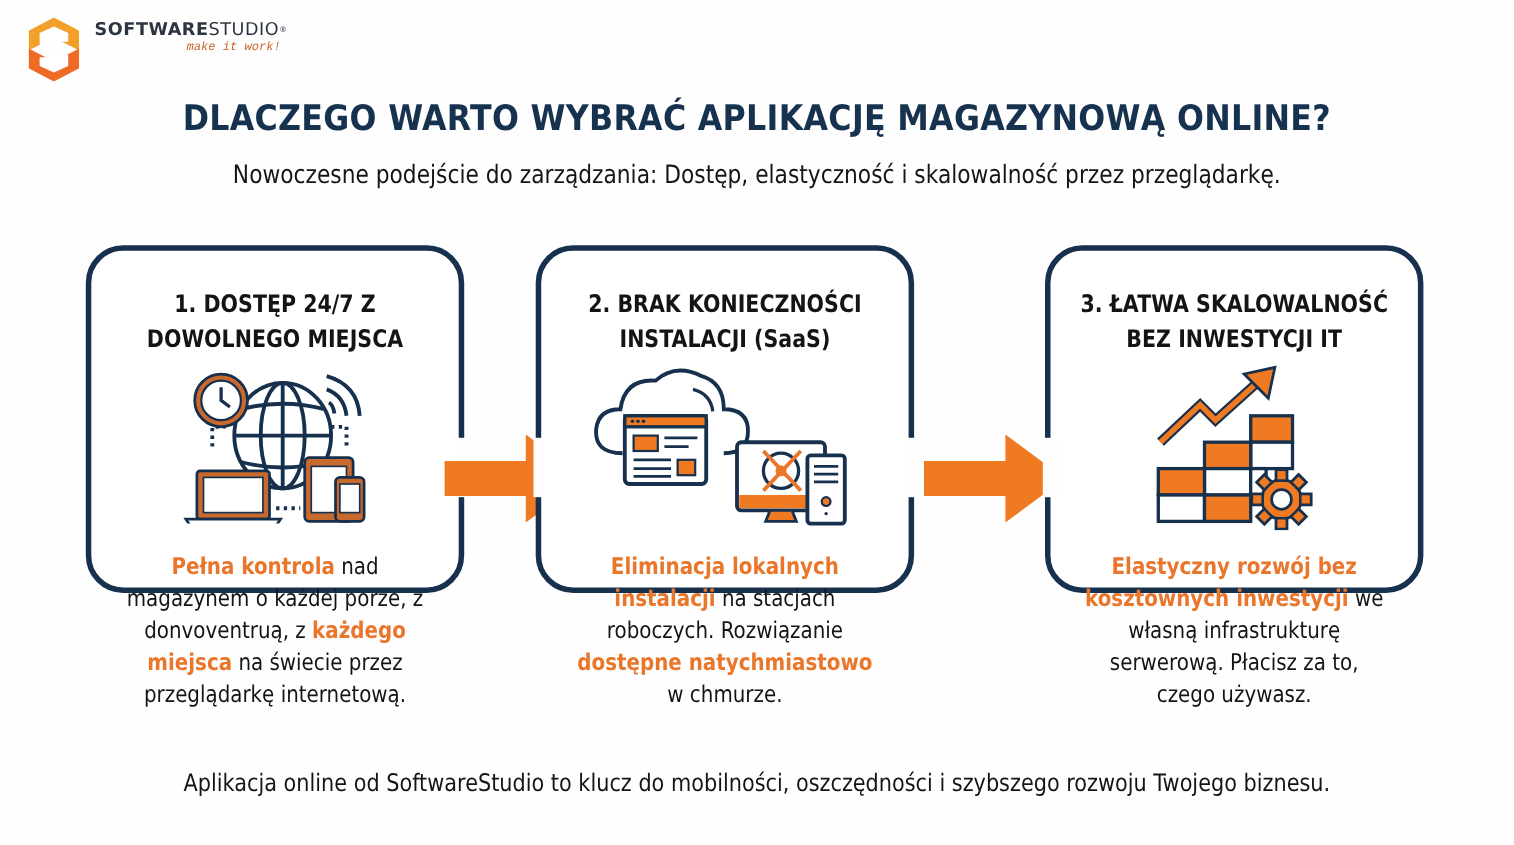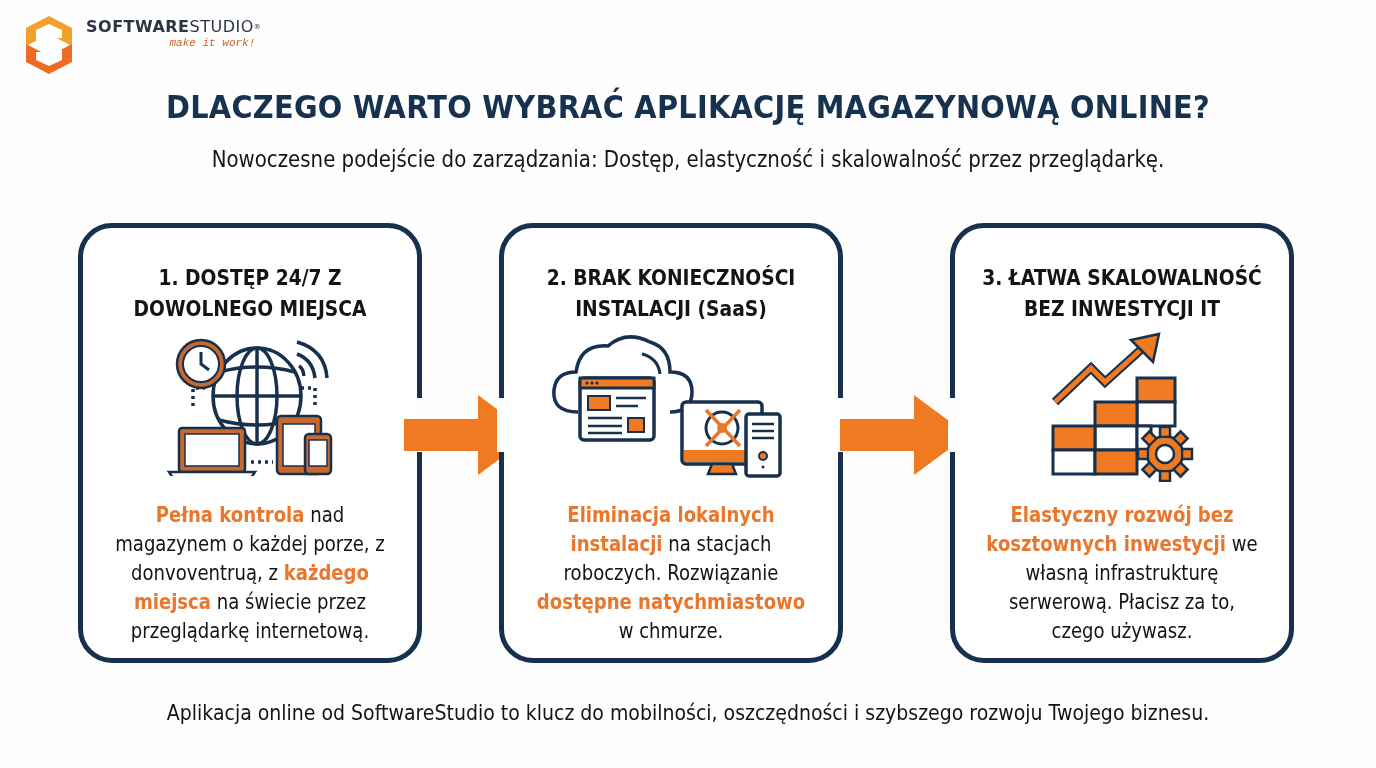--- a/index.html
+++ b/index.html
@@ -15,24 +15,24 @@
   .logo-name sup { font-size: 7px; vertical-align: top; }
   .logo-tag { font-family: Liberation Mono, monospace; font-style: italic; font-size: 11px; color: #c8642a; text-align: right; margin-right: 6px; line-height: 14px; }
 
   .title { position: absolute; left: 0; top: 88px; width: 1376px; text-align: center;
     font-family: "DejaVu Sans", sans-serif; font-weight: bold; font-size: 32px; color: #16324f;
     letter-spacing: 0.3px; transform: scaleX(0.9); transform-origin: center; white-space: nowrap; }
   .subtitle { position: absolute; left: 0; top: 146px; width: 1376px; text-align: center;
     font-family: "DejaVu Sans", sans-serif; font-size: 23px; color: #151515;
     transform: scaleX(0.86); transform-origin: center; white-space: nowrap; }
 
-  .card { position: absolute; top: 223px; width: 344px; height: 440px;
+  .card { position: absolute; top: 223px; width: 344px; height: 316px;
     border: 5px solid #17304d; border-radius: 34px; background: #fff; }
   .card.c1 { left: 78px; }
-  .card.c2 { left: 499px; }
+  .card.c2 { left: 487px; }
   .card.c3 { left: 950px; }
   .gap-r::after, .gap-l::after { content: ""; position: absolute; top: 170px; width: 9px; height: 54px; background: #fefefe; }
   .gap-r::after { right: -7px; }
   .gap-l::before { content: ""; position: absolute; top: 170px; left: -7px; width: 9px; height: 54px; background: #fefefe; }
   .gap-l.gap-r::after { right: -7px; }
 
   .card-title { position: absolute; top: 34px; left: 0; width: 100%; text-align: center;
     font-family: "DejaVu Sans", sans-serif; font-weight: bold; font-size: 22px; line-height: 31px; color: #141414;
     transform: scaleX(0.85); transform-origin: center; }
   .card-icon { position: absolute; left: 50%; top: 108px; transform: translateX(-50%); }

